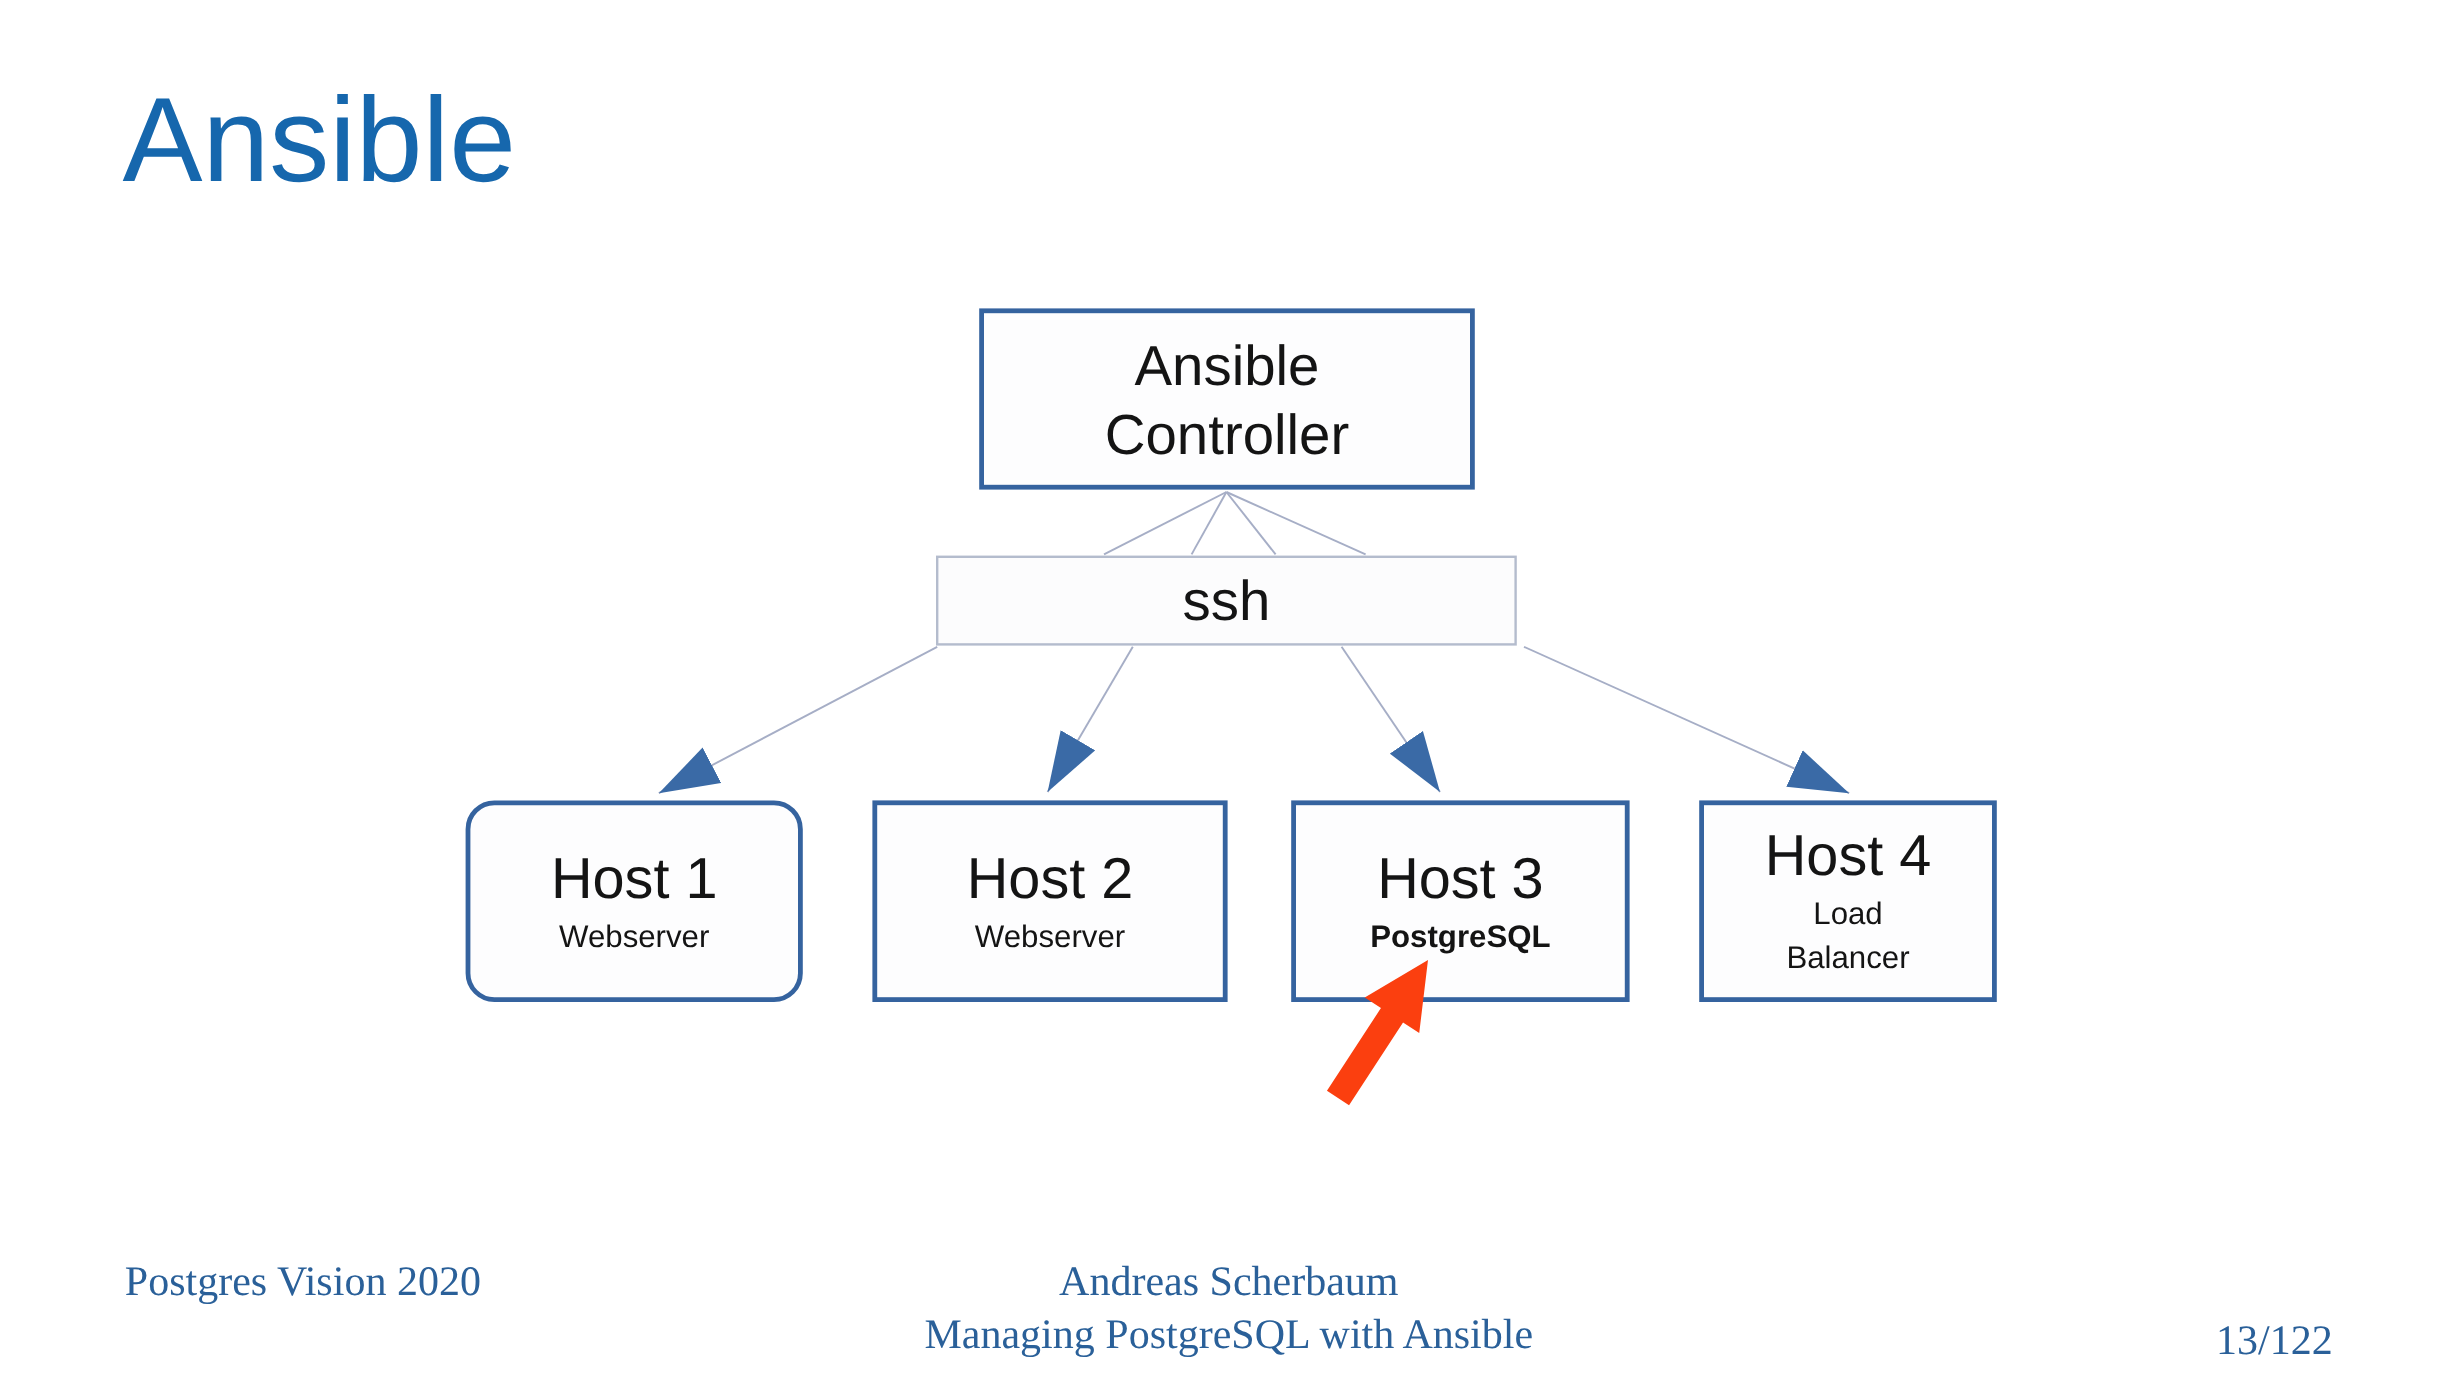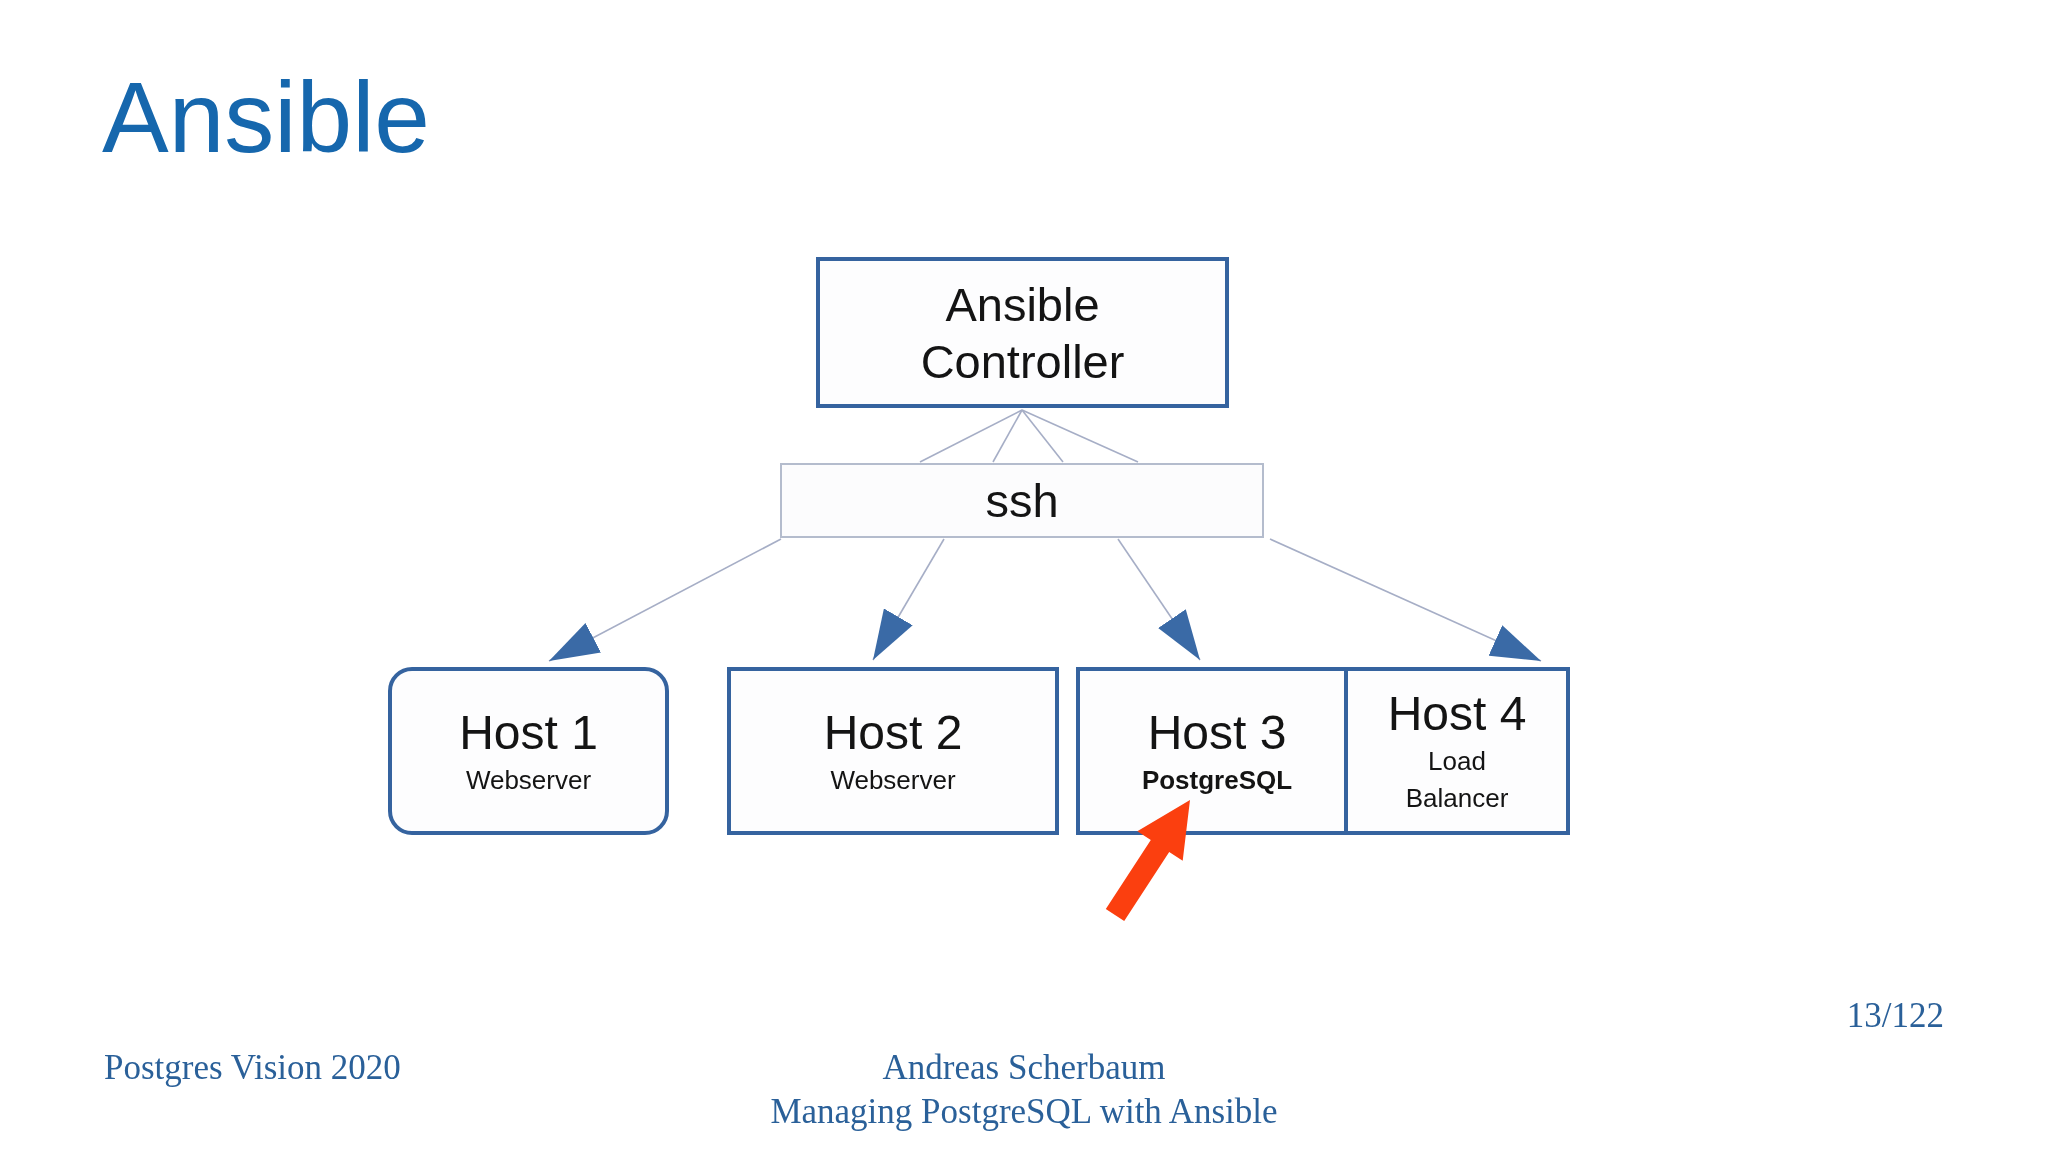--- a/index.html
+++ b/index.html
@@ -25,35 +25,35 @@
     background:#fdfdfe;
   }
   .box-strong{border:4px solid var(--box-border,#35639f);}
   .controller-box{left:816px;top:257px;width:413px;height:151px;
     font-size:47px;line-height:57px;}
   .ssh-box{left:780px;top:463px;width:484px;height:75px;
     border:2px solid var(--ssh-border,#b4bccd);font-size:47px;background:#fcfcfd;}
 
   .host{top:667px;height:168px;}
   .host--1{left:388px;width:281px;border-radius:24px;}
-  .host--2{left:727px;width:332px;}
+  .host--2{left:727px;width:296px;}
   .host--3{left:1076px;width:282px;}
-  .host--4{left:1344px;width:226px;}
+  .host--4{left:1416px;width:248px;}
   .host-name{font-size:48px;line-height:58px;}
   .host-role{font-size:26px;line-height:37px;}
   .host-role.bold{font-weight:700;}
   .host--4 .host-role{width:150px;margin:0 auto;}
 
   .footer{
     position:absolute;color:var(--footer-blue,#2a6099);
     font-family:"Liberation Serif",serif;font-size:35px;line-height:44px;
   }
   .footer-left{left:104px;top:1046px;}
   .footer-center{left:0;top:1046px;width:2048px;text-align:center;}
-  .footer-right{right:104px;top:994px;text-align:right;}
+  .footer-right{right:104px;top:1095px;text-align:right;}
 </style>
 </head>
 <body>
 
 <div class="slide">
 
   <h1 class="title">Ansible</h1>
 
   <div class="box box-strong controller-box">
     <div>Ansible</div>

